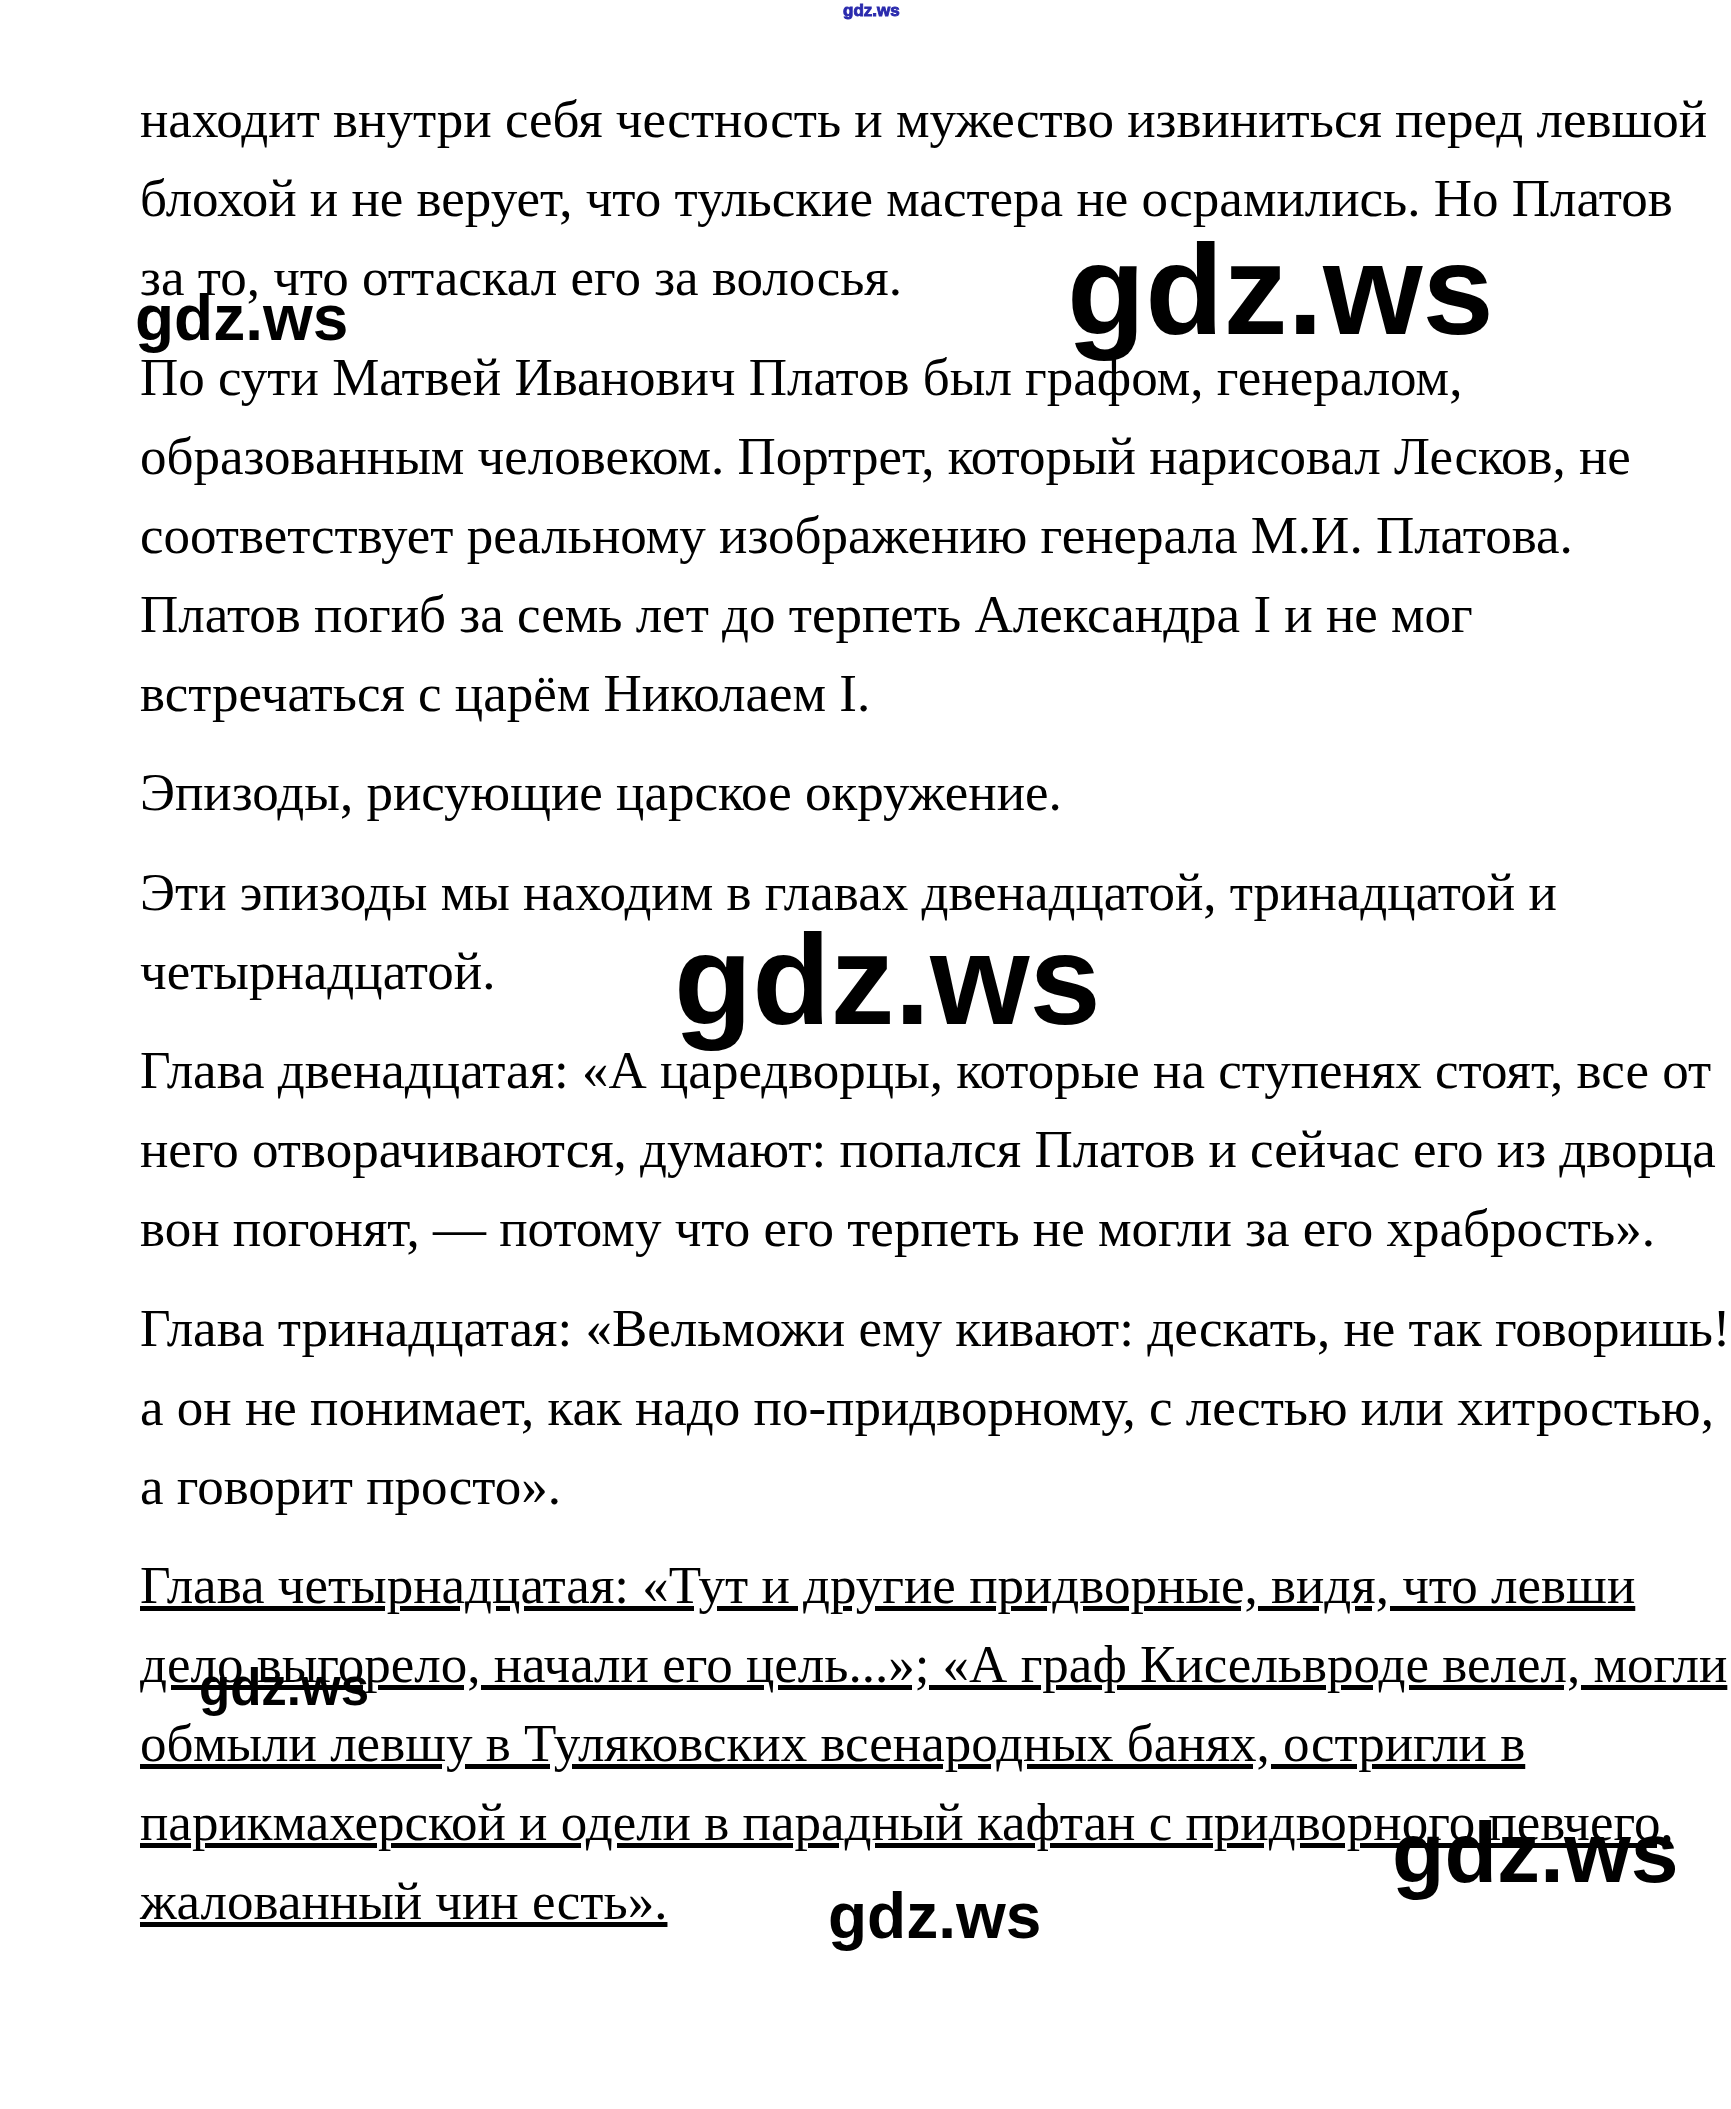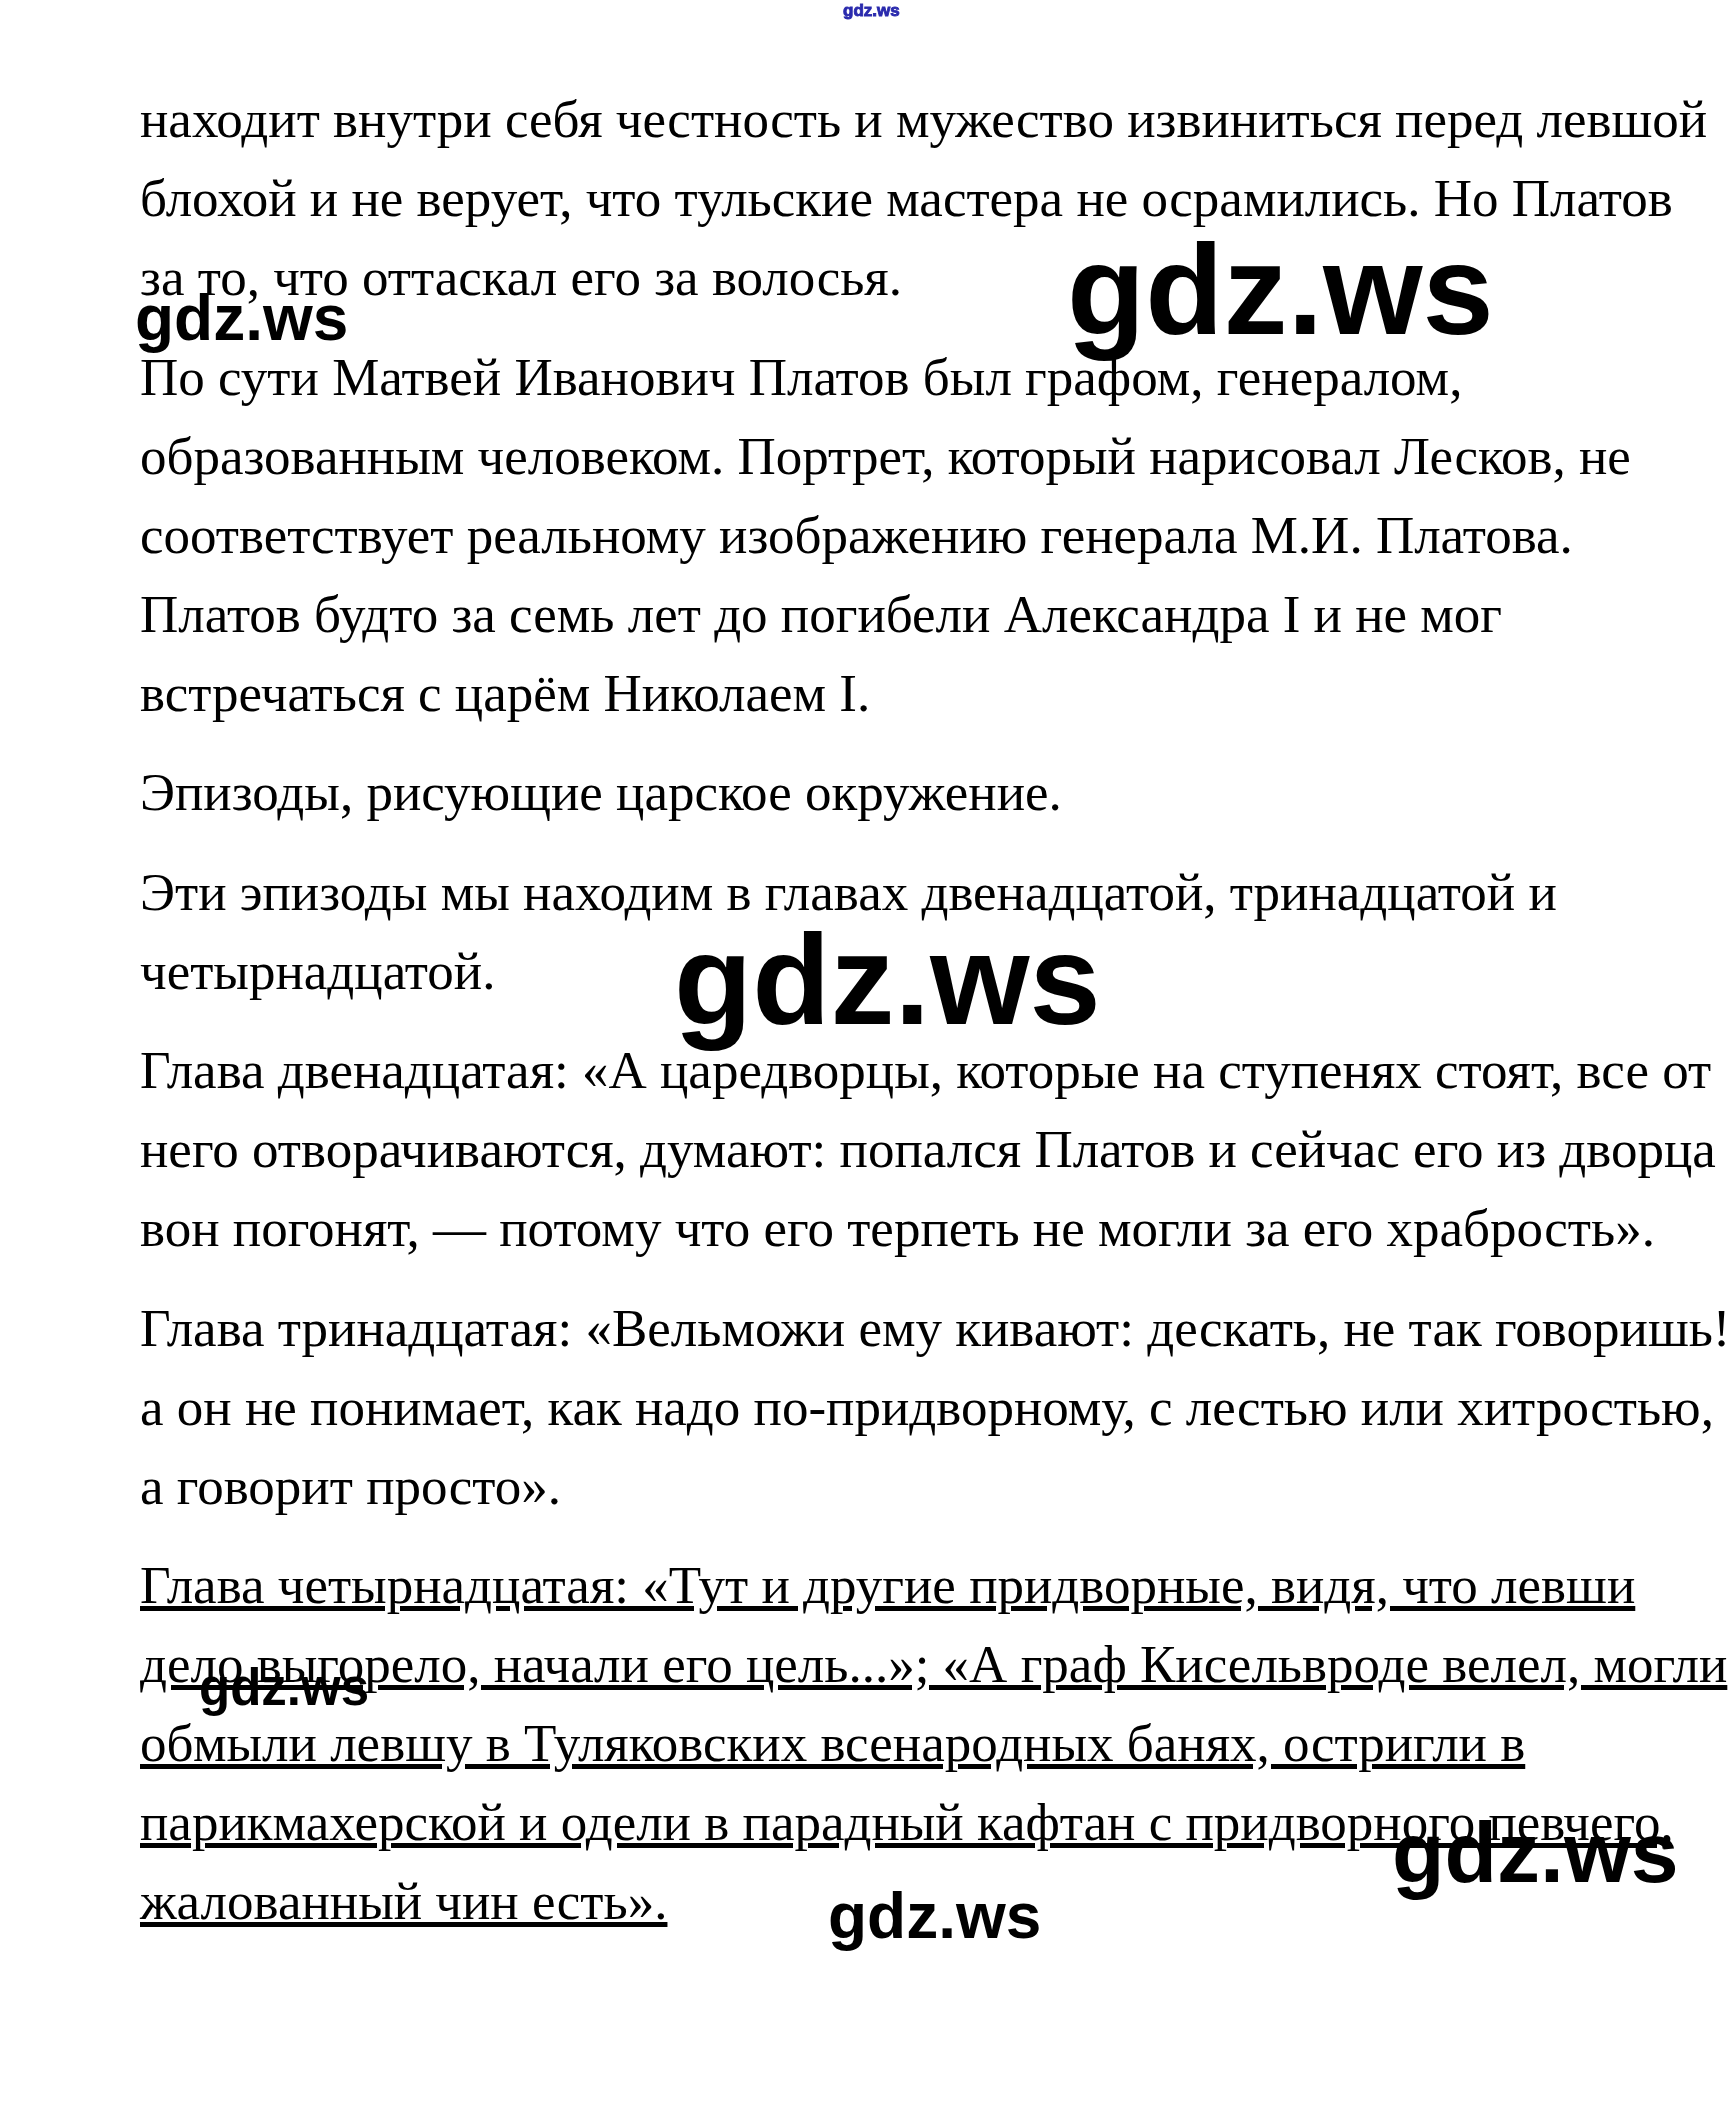--- a/index.html
+++ b/index.html
@@ -76,21 +76,21 @@
   <main class="doc-body">
       <div class="para">
         <div class="line">находит внутри себя честность и мужество извиниться перед левшой</div>
         <div class="line">блохой и не верует, что тульские мастера не осрамились. Но Платов</div>
         <div class="line">за то, что оттаскал его за волосья.</div>
       </div>
       <div class="para">
         <div class="line">По сути Матвей Иванович Платов был графом, генералом,</div>
         <div class="line">образованным человеком. Портрет, который нарисовал Лесков, не</div>
         <div class="line">соответствует реальному изображению генерала М.И. Платова.</div>
-        <div class="line">Платов будто за семь лет до погибели Александра I и не мог</div>
+        <div class="line">Платов погиб за семь лет до терпеть Александра I и не мог</div>
         <div class="line">встречаться с царём Николаем I.</div>
       </div>
       <div class="para">
         <div class="line">Эпизоды, рисующие царское окружение.</div>
       </div>
       <div class="para">
         <div class="line">Эти эпизоды мы находим в главах двенадцатой, тринадцатой и</div>
         <div class="line">четырнадцатой.</div>
       </div>
       <div class="para">

